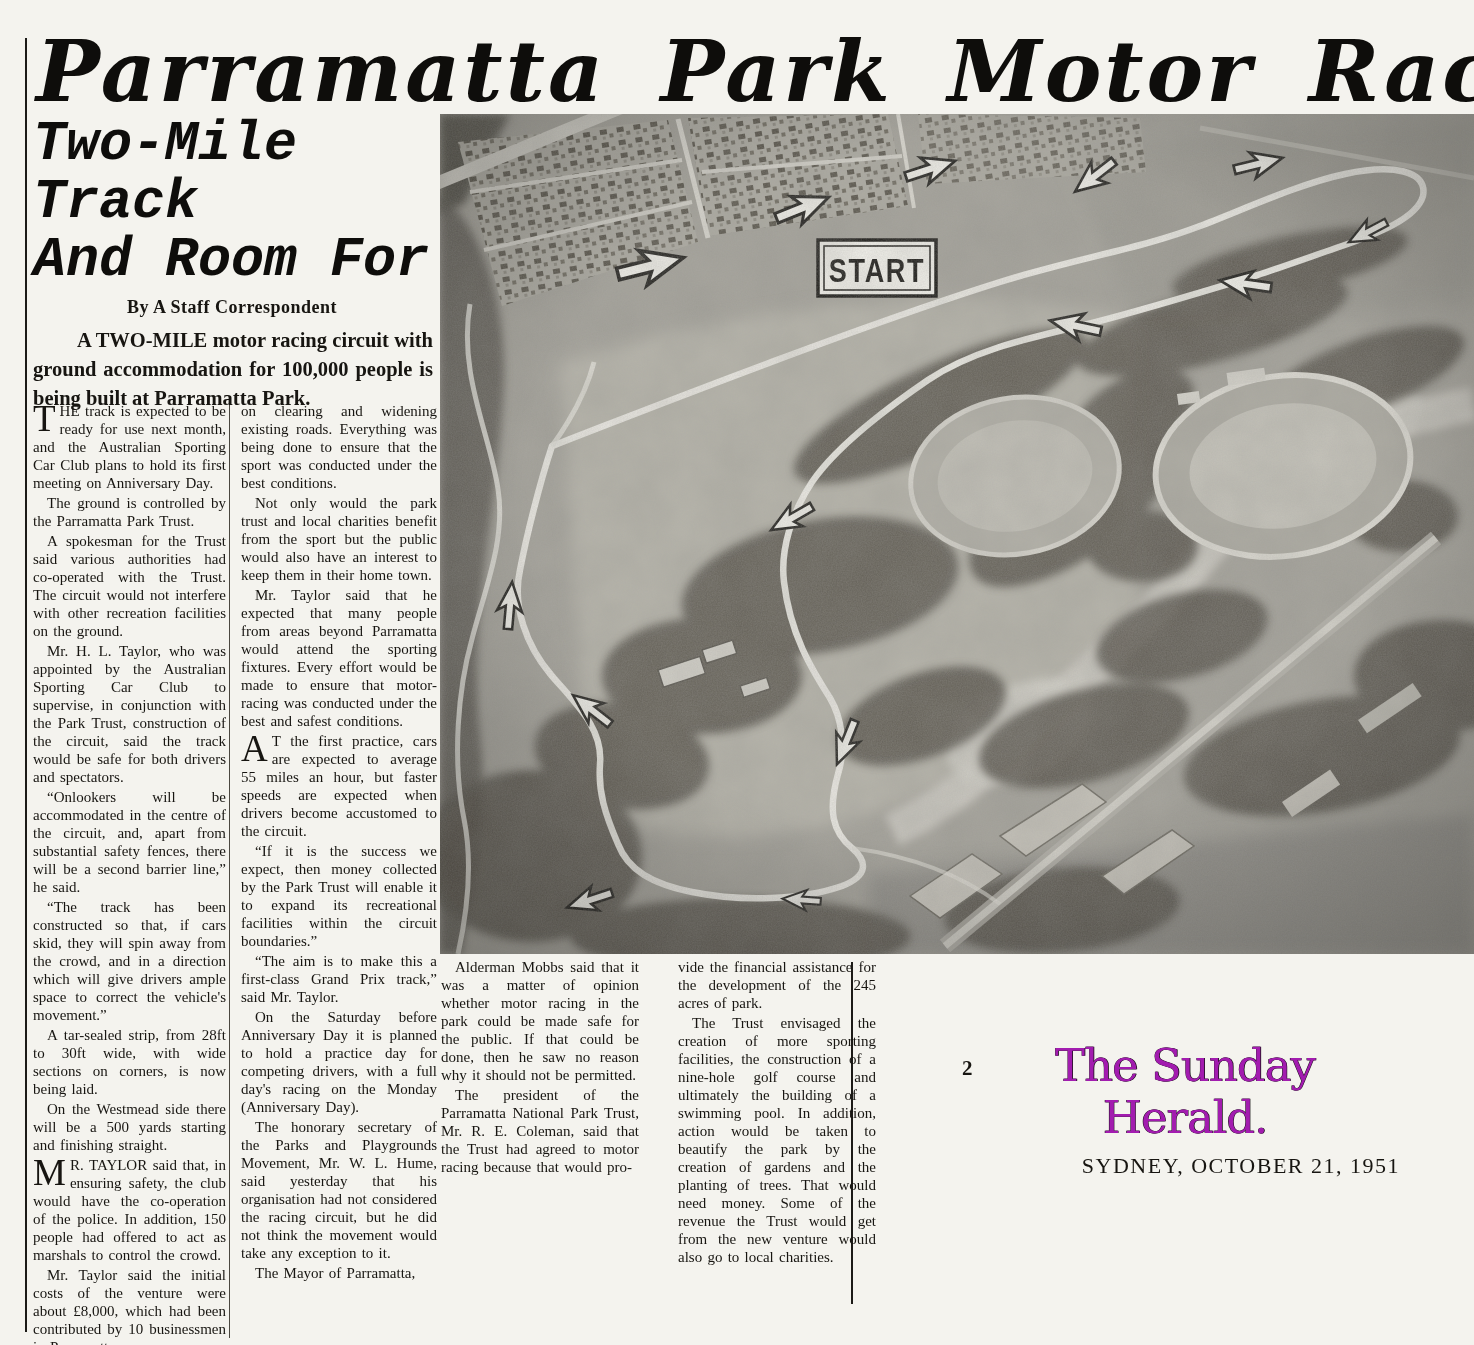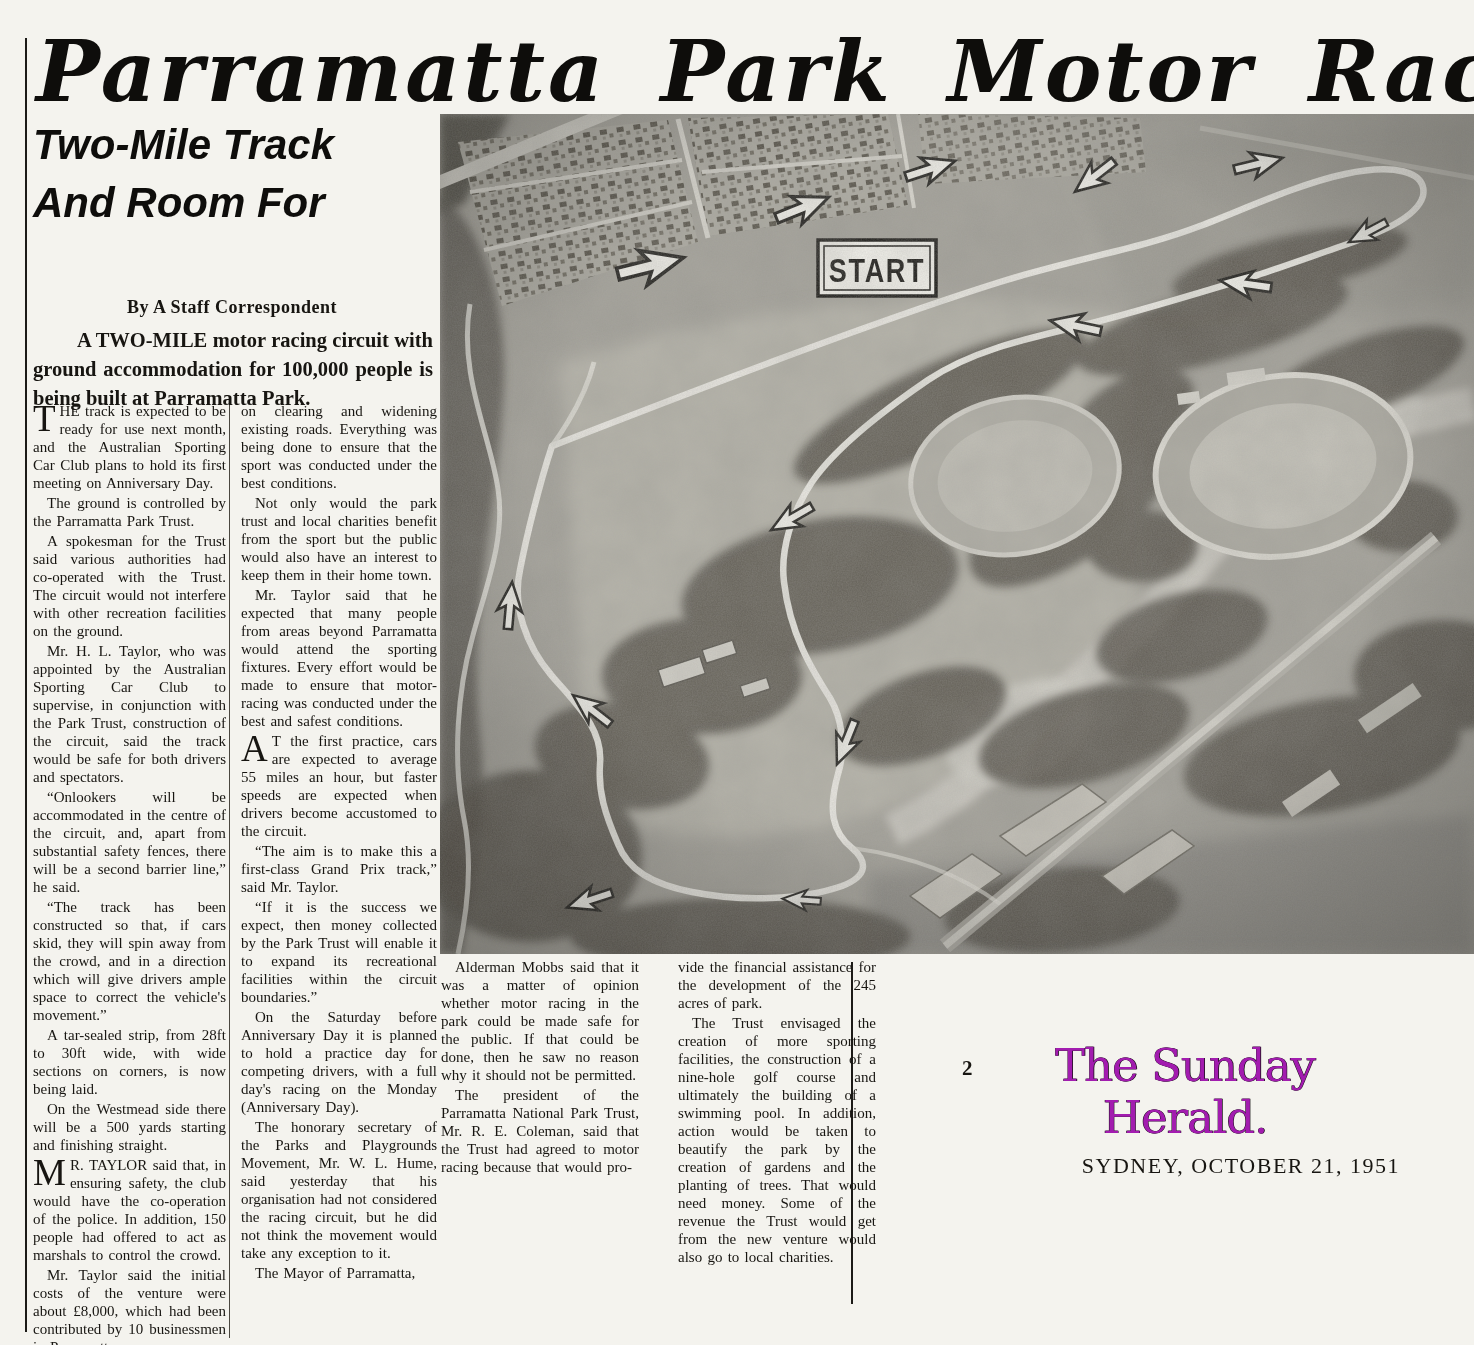--- a/index.html
+++ b/index.html
@@ -8,22 +8,22 @@
   
   .vrule{position:absolute;background:#1c1a17;}
   .vrule.thin{width:1px;background:#4a473f;}
   
   .headline{position:absolute;left:36px;top:26px;width:1432px;height:92px;
     font-family:"DejaVu Serif",serif;font-weight:bold;font-style:italic;
     font-size:85px;line-height:90px;letter-spacing:3px;word-spacing:22px;
     white-space:nowrap;color:#0e0d0b;}
   
   .subhead{position:absolute;left:33px;top:116px;width:402px;
-    font-family:Liberation Sans, sans-serif;font-weight:bold;font-style:italic;
-    font-size:42px;line-height:58px;color:#0e0d0b;}
+    font-family:Liberation Mono, monospace;font-weight:bold;font-style:italic;
+    font-size:55px;line-height:58px;color:#0e0d0b;}
   .byline{position:absolute;left:33px;top:297px;width:398px;text-align:center;
     font-weight:bold;font-size:18px;letter-spacing:.5px;}
   .lead{position:absolute;left:33px;top:326px;width:400px;
     font-weight:bold;font-size:20.5px;line-height:29px;text-align:justify;text-indent:44px;}
   
   .col{position:absolute;top:402px;font-size:15px;line-height:18px;text-align:justify;}
   .col p{margin:0 0 2px 0;text-indent:14px;word-spacing:1.5px;}
   .col p.cont{text-indent:0;}
   .col p.hasdc{text-indent:0;}
   .col .dc{float:left;font-size:37px;line-height:31px;padding:1px 4px 0 0;font-weight:400;}
@@ -71,22 +71,22 @@
       <p>A tar-sealed strip, from 28ft to 30ft wide, with wide sections on corners, is now being laid.</p>
       <p>On the Westmead side there will be a 500 yards starting and finishing straight.</p>
       <p class="hasdc"><span class="dc">M</span>R. TAYLOR said that, in ensuring safety, the club would have the co-operation of the police.  In addition, 150 people had offered to act as marshals to control the crowd.</p>
       <p>Mr. Taylor said the initial costs of the venture were about £8,000, which had been contributed by 10 businessmen in Parramatta.</p>
     </div>
   <div class="col" id="col2">
       <p class="cont">on clearing and widening existing roads.  Everything was being done to ensure that the sport was conducted under the best conditions.</p>
       <p>Not only would the park trust and local charities benefit from the sport but the public would also have an interest to keep them in their home town.</p>
       <p>Mr. Taylor said that he expected that many people from areas beyond Parramatta would attend the sporting fixtures.  Every effort would be made to ensure that motor-racing was conducted under the best and safest conditions.</p>
       <p class="hasdc"><span class="dc">A</span>T the first practice, cars are expected to average 55 miles an hour, but faster speeds are expected when drivers become accustomed to the circuit.</p>
+      <p>“If it is the success we expect, then money collected by the Park Trust will enable it to expand its recreational facilities within the circuit boundaries.”</p>
       <p>“The aim is to make this a first-class Grand Prix track,” said Mr. Taylor.</p>
-      <p>“If it is the success we expect, then money collected by the Park Trust will enable it to expand its recreational facilities within the circuit boundaries.”</p>
       <p>On the Saturday before Anniversary Day it is planned to hold a practice day for competing drivers, with a full day's racing on the Monday (Anniversary Day).</p>
       <p>The honorary secretary of the Parks and Playgrounds Movement, Mr. W. L. Hume, said yesterday that his organisation had not considered the racing circuit, but he did not think the movement would take any exception to it.</p>
       <p>The Mayor of Parramatta,</p>
     </div>
   <div class="col" id="col3">
       <p>Alderman Mobbs said that it was a matter of opinion whether motor racing in the park could be made safe for the public.  If that could be done, then he saw no reason why it should not be permitted.</p>
       <p>The president of the Parramatta National Park Trust, Mr. R. E. Coleman, said that the Trust had agreed to motor racing because that would pro-</p>
     </div>
   <div class="col" id="col4">
       <p class="cont">vide the financial assistance for the development of the 245 acres of park.</p>

